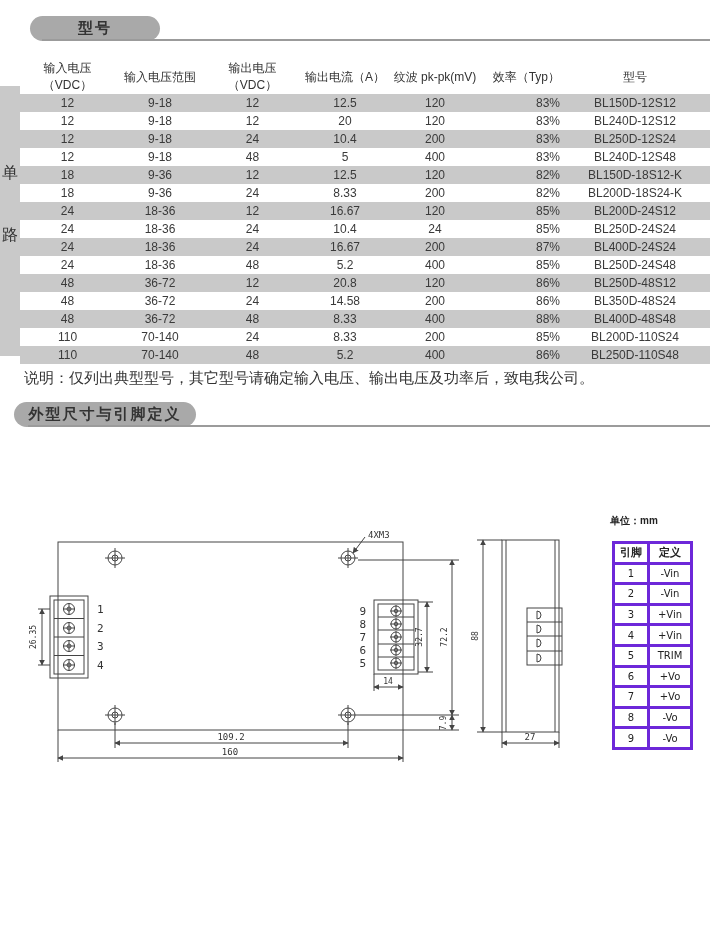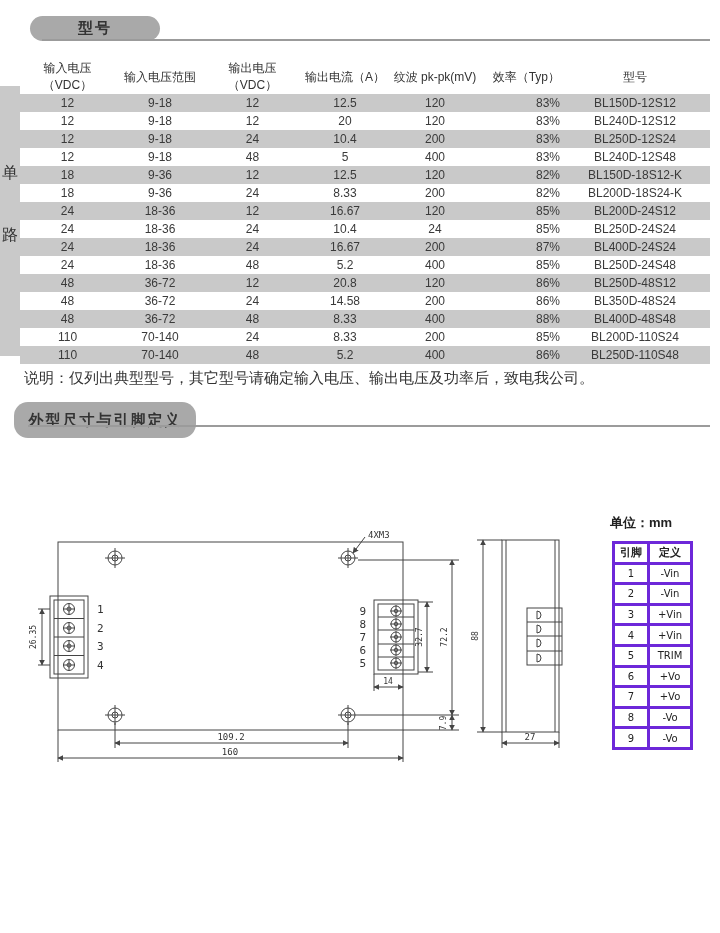--- a/index.html
+++ b/index.html
@@ -47,21 +47,21 @@
   }
   .side-char-1 { top:77px; }
   .side-char-2 { top:139px; }
 
   .note { position:absolute; left:24px; top:369px; font-size:15px; color:#333; }
 
   
   .drawing { position:absolute; left:0; top:430px; width:720px; height:400px; }
   .drawing svg { position:absolute; left:0; top:0; }
 
-  .unit { position:absolute; left:610px; top:84px; font-size:13px; font-weight:bold; color:#222; }
+  .unit { position:absolute; left:610px; top:84px; font-size:10px; font-weight:bold; color:#222; }
 
   .pin-table {
     position:absolute; left:612px; top:111px; border-collapse:collapse;
     font-size:10px; color:#222; font-family:"DejaVu Sans", sans-serif;
   }
   .pin-table th, .pin-table td {
     border:3px solid #6d28d9; text-align:center; vertical-align:middle; padding:0;
     height:17.6px;
   }
   .pin-table th { font-weight:bold; font-size:11px; }
@@ -227,21 +227,21 @@
     </tbody>
 </table>
 
 <div class="side-strip">
   <span class="side-char-1">单</span>
   <span class="side-char-2">路</span>
 </div>
 
 <div class="note">说明：仅列出典型型号，其它型号请确定输入电压、输出电压及功率后，致电我公司。</div>
 
-<div class="pill" style="left:14px; top:402px; width:182px; height:36px;">外型尺寸与引脚定义</div>
+<div class="pill" style="left:14px; top:402px; width:182px; height:25px;">外型尺寸与引脚定义</div>
 <div class="rule" style="left:28px; top:425px; width:682px;"></div>
 
 <div class="drawing">
   <svg width="720" height="400" viewBox="0 0 720 400">
     <defs>
       <marker id="arw" viewBox="0 0 10 10" refX="9" refY="5" markerWidth="6" markerHeight="6" orient="auto-start-reverse">
         <path d="M0,0 L10,5 L0,10 z" fill="#444"></path>
       </marker>
     </defs>
 

